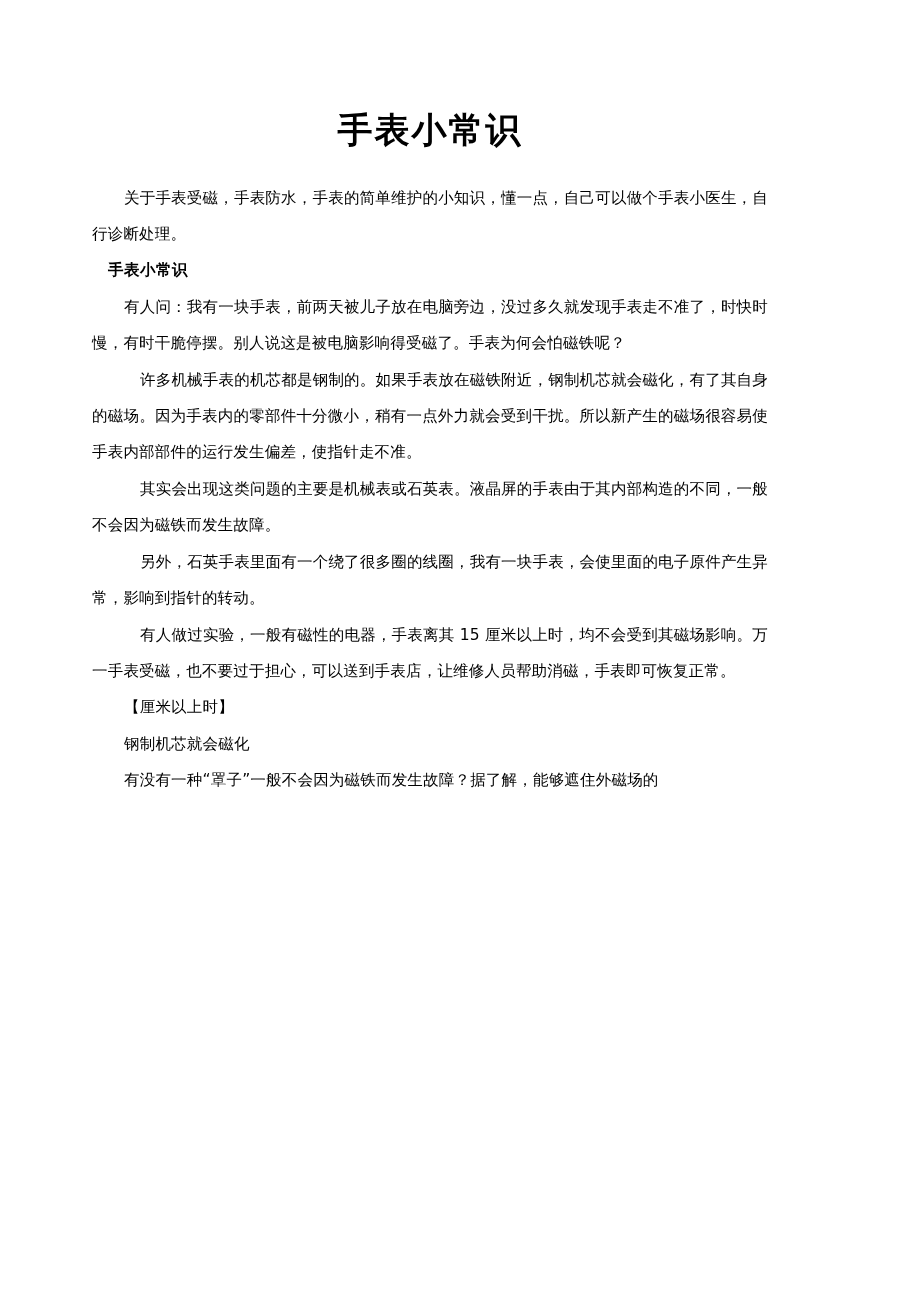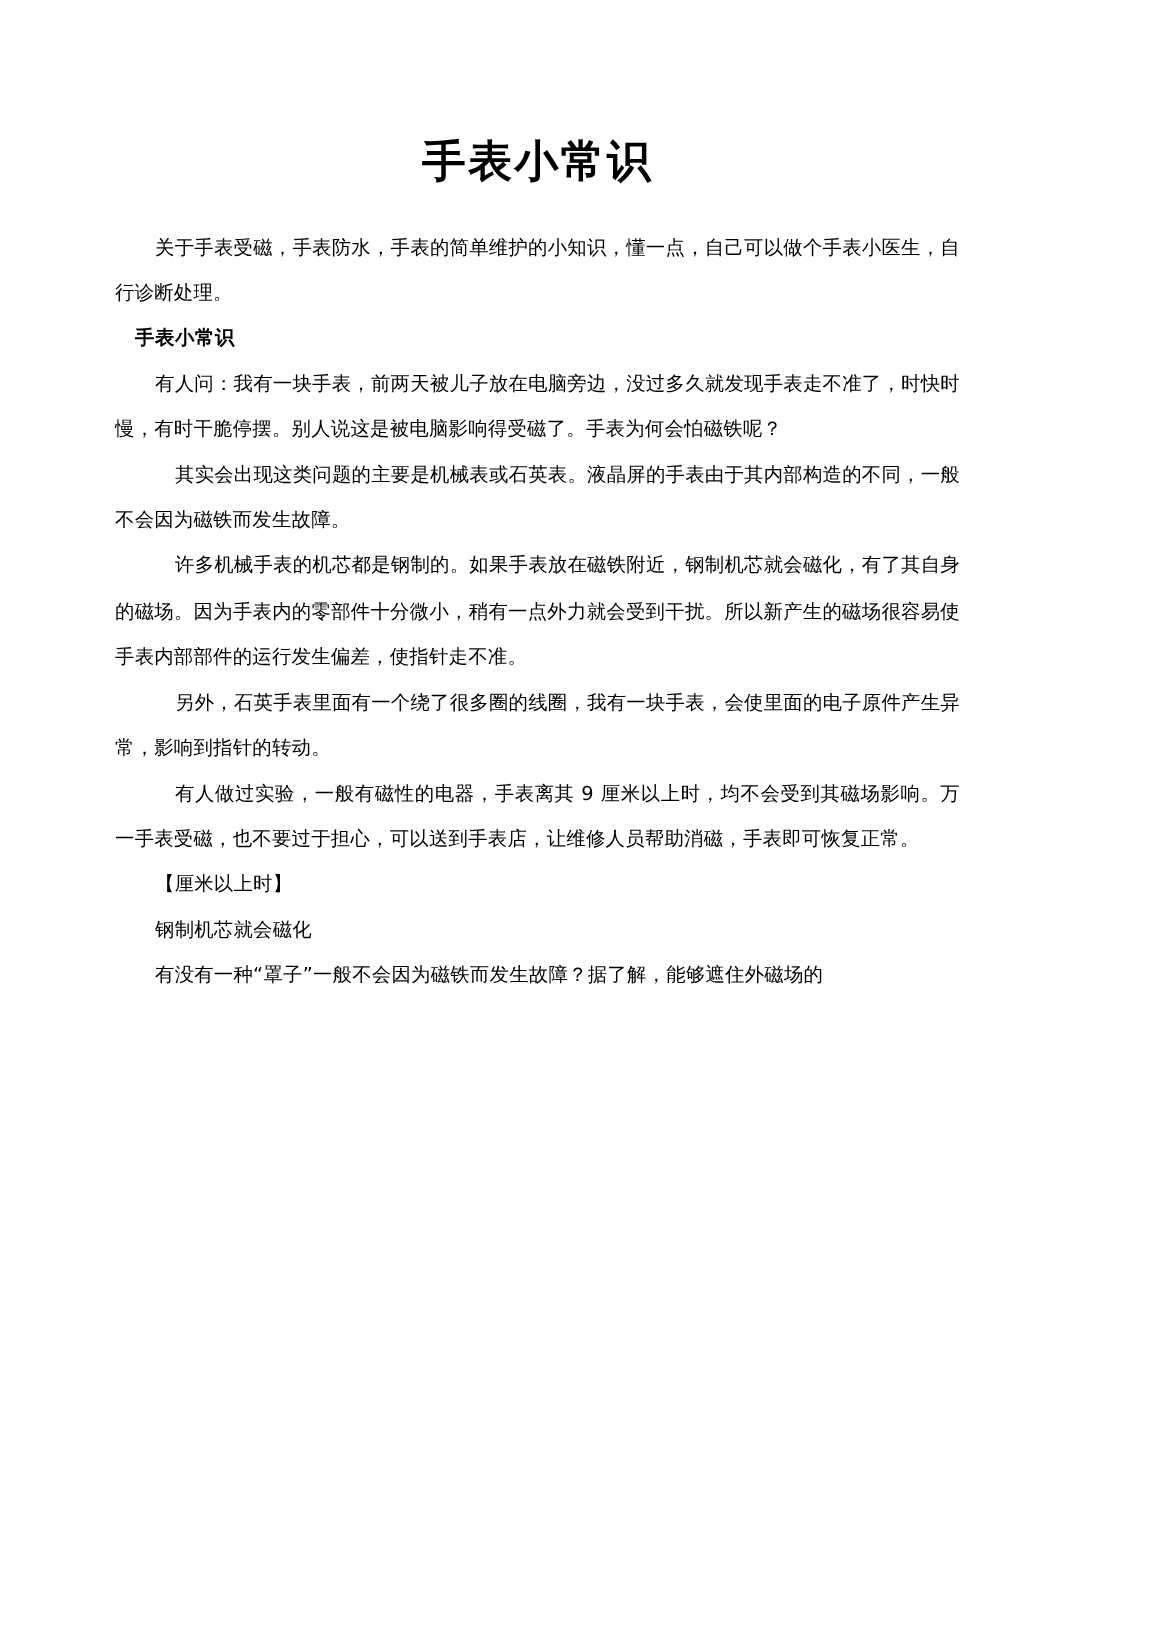--- a/index.html
+++ b/index.html
@@ -51,21 +51,21 @@
 </style>
 </head>
 <body>
 
 <div class="page">
   <h1 class="doc-title">手表小常识</h1>
   <div id="body-content">
       <p class="para indent-1">关于手表受磁，手表防水，手表的简单维护的小知识，懂一点，自己可以做个手表小医生，自行诊断处理。</p>
       <p class="heading">手表小常识</p>
       <p class="para indent-1">有人问：我有一块手表，前两天被儿子放在电脑旁边，没过多久就发现手表走不准了，时快时慢，有时干脆停摆。别人说这是被电脑影响得受磁了。手表为何会怕磁铁呢？</p>
+      <p class="para indent-2">许多机械手表的机芯都是钢制的。如果手表放在磁铁附近，钢制机芯就会磁化，有了其自身的磁场。因为手表内的零部件十分微小，稍有一点外力就会受到干扰。所以新产生的磁场很容易使手表内部部件的运行发生偏差，使指针走不准。</p>
       <p class="para indent-2">其实会出现这类问题的主要是机械表或石英表。液晶屏的手表由于其内部构造的不同，一般不会因为磁铁而发生故障。</p>
-      <p class="para indent-2">许多机械手表的机芯都是钢制的。如果手表放在磁铁附近，钢制机芯就会磁化，有了其自身的磁场。因为手表内的零部件十分微小，稍有一点外力就会受到干扰。所以新产生的磁场很容易使手表内部部件的运行发生偏差，使指针走不准。</p>
       <p class="para indent-2">另外，石英手表里面有一个绕了很多圈的线圈，我有一块手表，会使里面的电子原件产生异常，影响到指针的转动。</p>
-      <p class="para indent-2">有人做过实验，一般有磁性的电器，手表离其 9 厘米以上时，均不会受到其磁场影响。万一手表受磁，也不要过于担心，可以送到手表店，让维修人员帮助消磁，手表即可恢复正常。</p>
+      <p class="para indent-2">有人做过实验，一般有磁性的电器，手表离其 15 厘米以上时，均不会受到其磁场影响。万一手表受磁，也不要过于担心，可以送到手表店，让维修人员帮助消磁，手表即可恢复正常。</p>
       <p class="para indent-1">【厘米以上时】</p>
       <p class="para indent-1">钢制机芯就会磁化</p>
       <p class="para indent-1">有没有一种“罩子”一般不会因为磁铁而发生故障？据了解，能够遮住外磁场的</p>
     </div>
 </div>
 
 </body></html>

